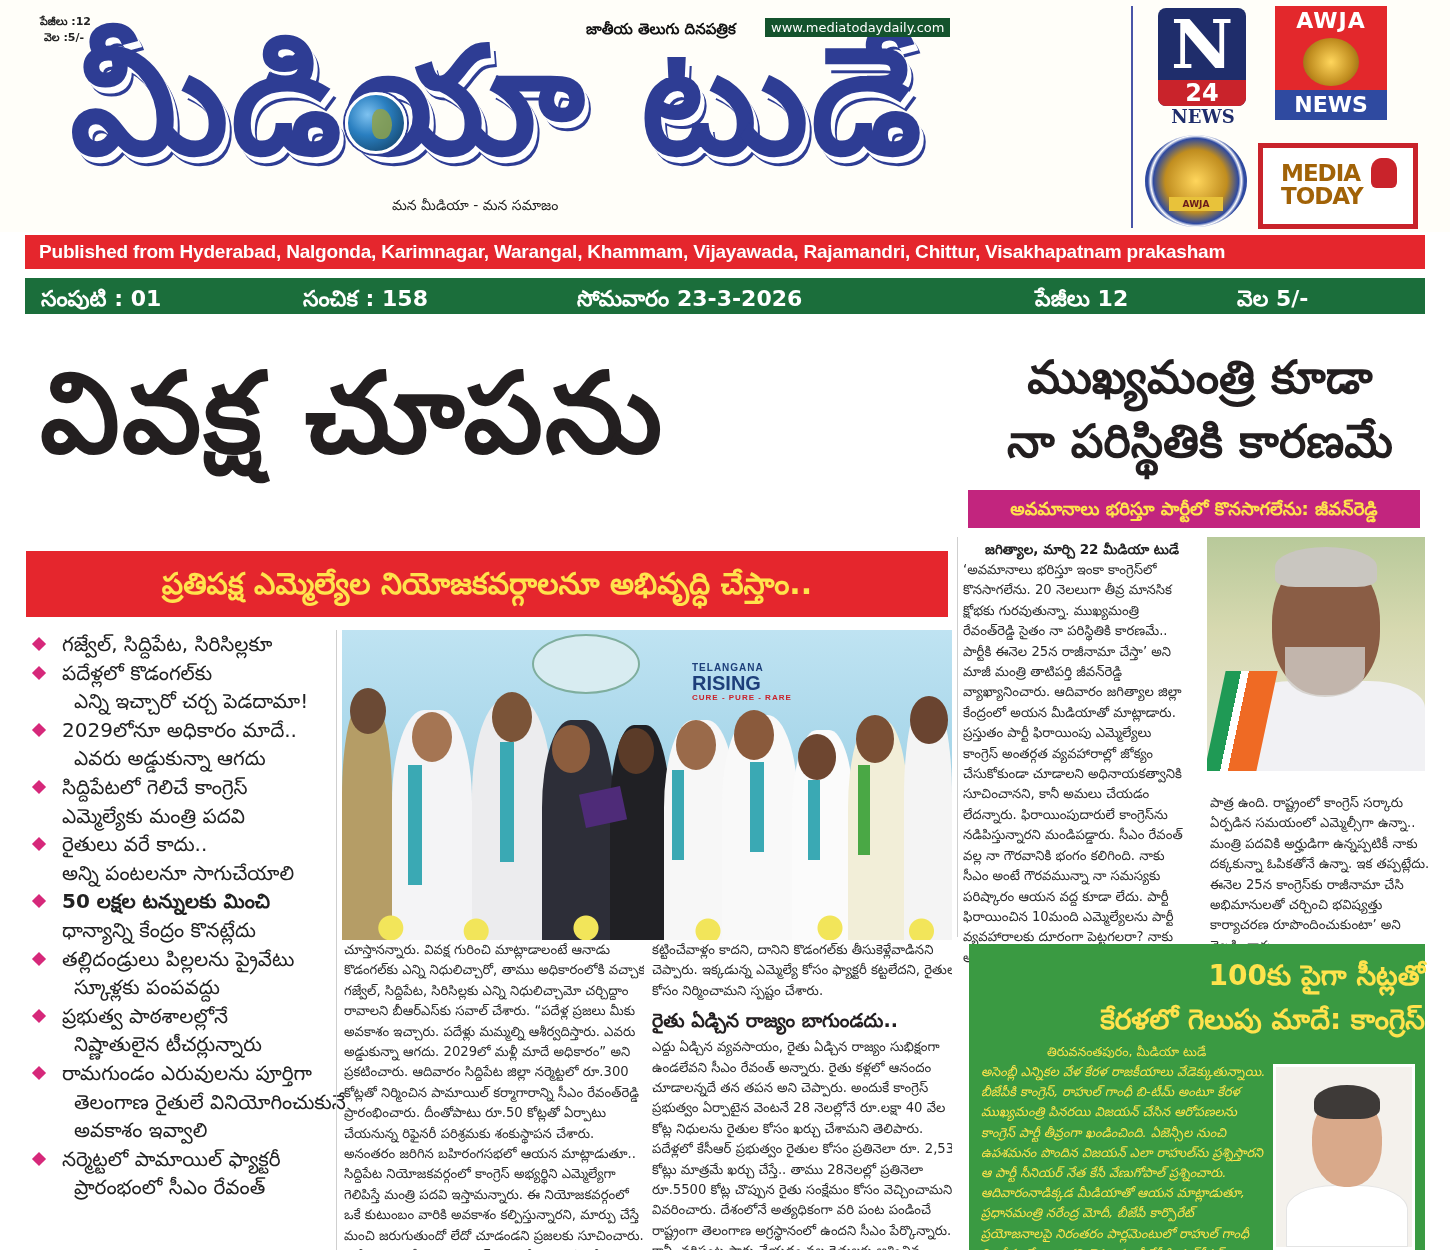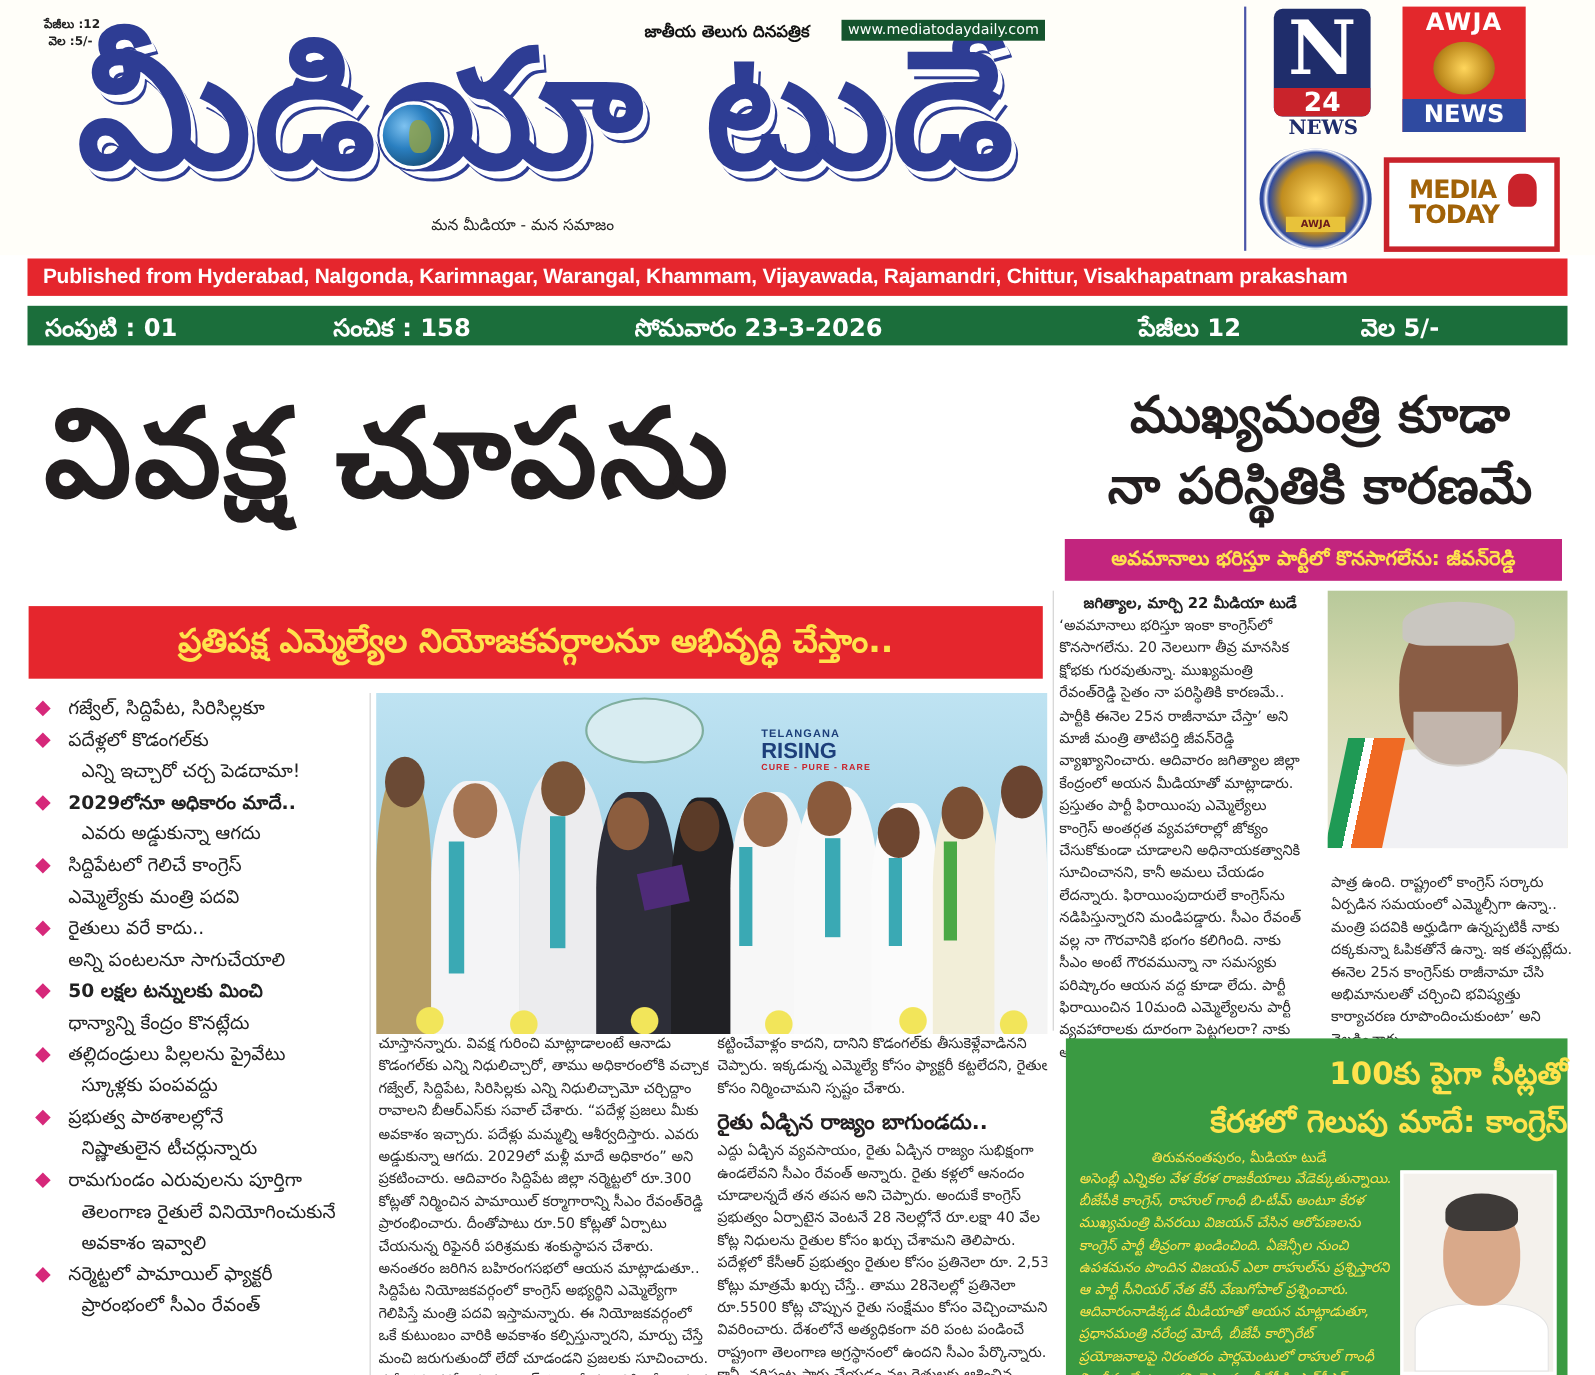--- a/index.html
+++ b/index.html
@@ -63,21 +63,21 @@
     letter-spacing: 2px; white-space: nowrap; }
   .side-headline { left: 960px; top: 345px; width: 480px; text-align: center; font-size: 46px; font-weight: bold; color: #231f20; line-height: 64px; }
   .magenta-strip { left: 968px; top: 490px; width: 452px; height: 38px; background: #c2257e; color: #ffe34d;
     font-size: 18px; font-weight: bold; text-align: center; line-height: 38px; white-space: nowrap; }
 
   .red-strip { left: 26px; top: 551px; width: 922px; height: 66px; background: #e5262d; color: #ffe34d;
     font-size: 30px; font-weight: bold; text-align: center; line-height: 66px; white-space: nowrap; }
 
   
   .highlights { left: 28px; top: 630px; width: 305px; }
-  .hl-item { position: relative; padding-left: 34px; font-size: 17px; line-height: 28.6px; color: #222; }
+  .hl-item { position: relative; padding-left: 34px; font-size: 20px; line-height: 28.6px; color: #222; }
   .hl-bullet { position: absolute; left: 6px; top: 9px; width: 10px; height: 10px; background: #d6287a; transform: rotate(45deg); }
   .hl-line { display: block; white-space: nowrap; }
   .hl-line.indent { padding-left: 12px; }
 
   .col-rule { width: 1px; background: #cfcfcf; }
 
   
   .main-photo { left: 342px; top: 630px; width: 610px; height: 310px; overflow: hidden;
     background: linear-gradient(180deg, #bfe3f2 0%, #a9d7ea 38%, #9cc9d9 60%, #e9e6df 100%); }
   .photo-seal { position: absolute; left: 190px; top: 4px; width: 108px; height: 60px; border-radius: 50%; border: 2px solid #7fae9e; background: #d8ecf1; }
@@ -197,21 +197,21 @@
     <span class="hl-bullet"></span>
     <span class="hl-line">గజ్వేల్, సిద్దిపేట, సిరిసిల్లకూ</span>
   </div>
   <div class="hl-item">
     <span class="hl-bullet"></span>
     <span class="hl-line">పదేళ్లలో కొడంగల్‌కు</span>
     <span class="hl-line indent">ఎన్ని ఇచ్చారో చర్చ పెడదామా!</span>
   </div>
   <div class="hl-item">
     <span class="hl-bullet"></span>
-    <span class="hl-line" style="font-weight:bold">2029లోనూ అధికారం మాదే..</span>
+    <span class="hl-line" style="font-weight:normal">2029లోనూ అధికారం మాదే..</span>
     <span class="hl-line indent">ఎవరు అడ్డుకున్నా ఆగదు</span>
   </div>
   <div class="hl-item">
     <span class="hl-bullet"></span>
     <span class="hl-line">సిద్దిపేటలో గెలిచే కాంగ్రెస్</span>
     <span class="hl-line">ఎమ్మెల్యేకు మంత్రి పదవి</span>
   </div>
   <div class="hl-item">
     <span class="hl-bullet"></span>
     <span class="hl-line">రైతులు వరే కాదు..</span>

